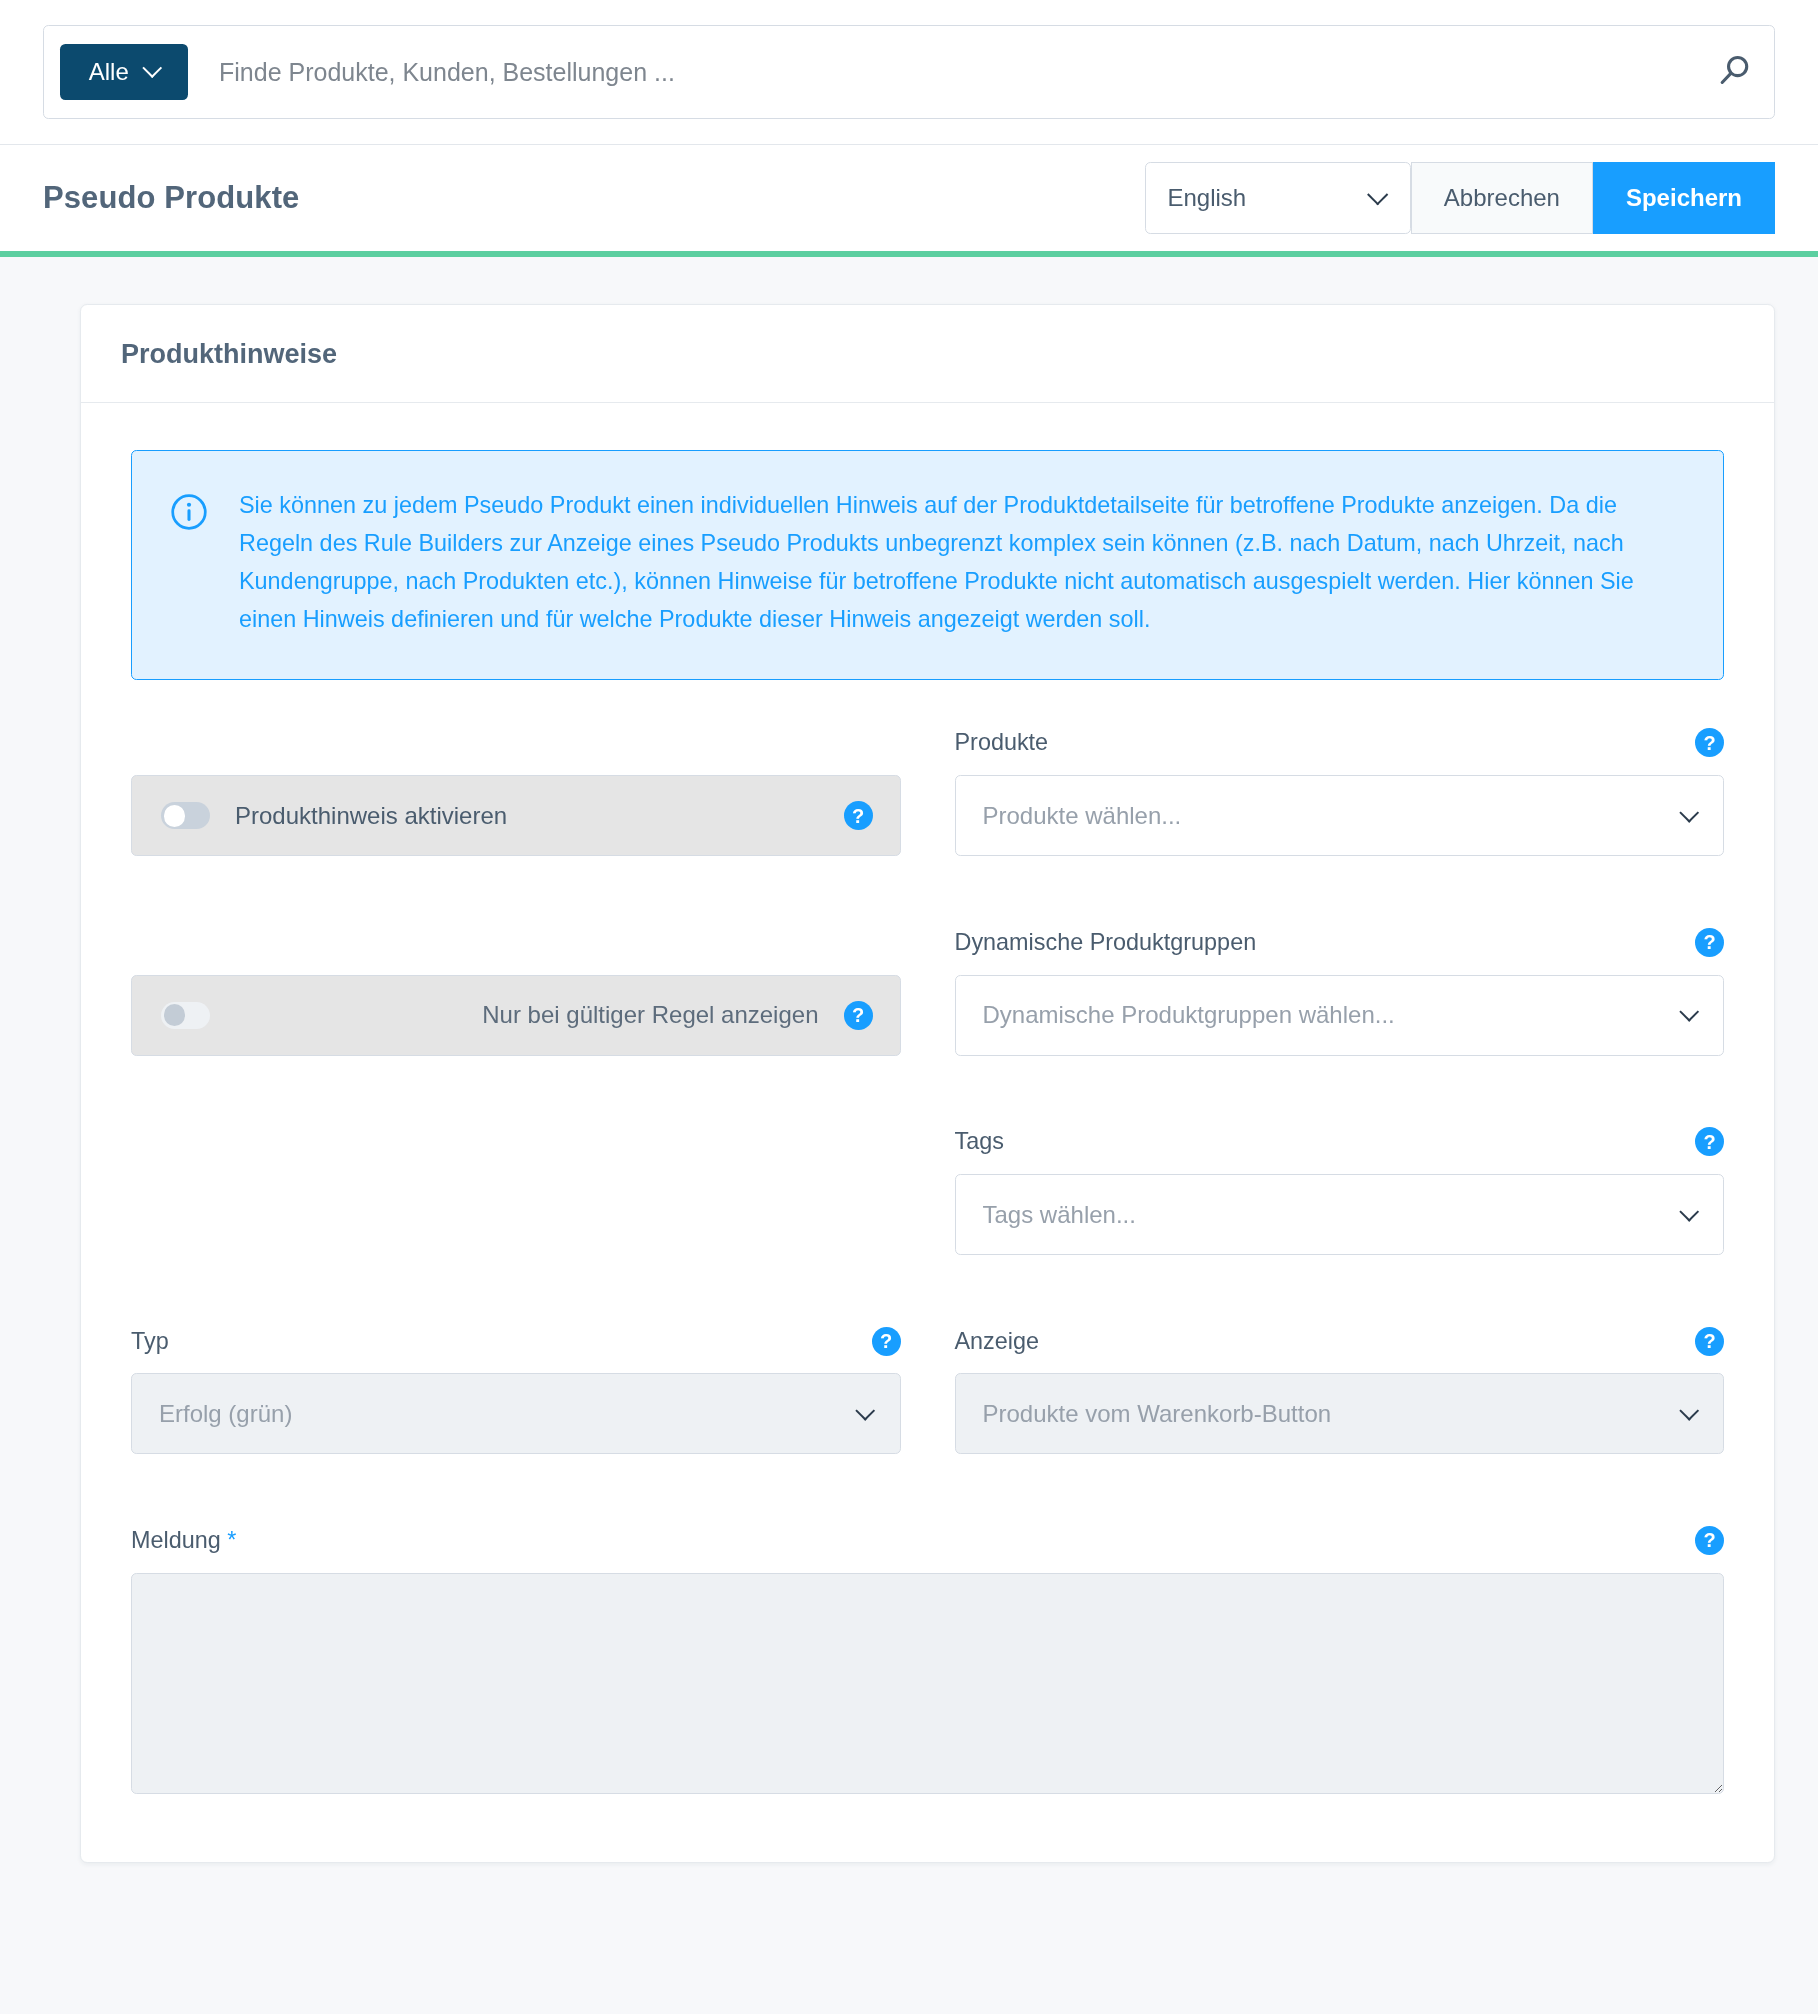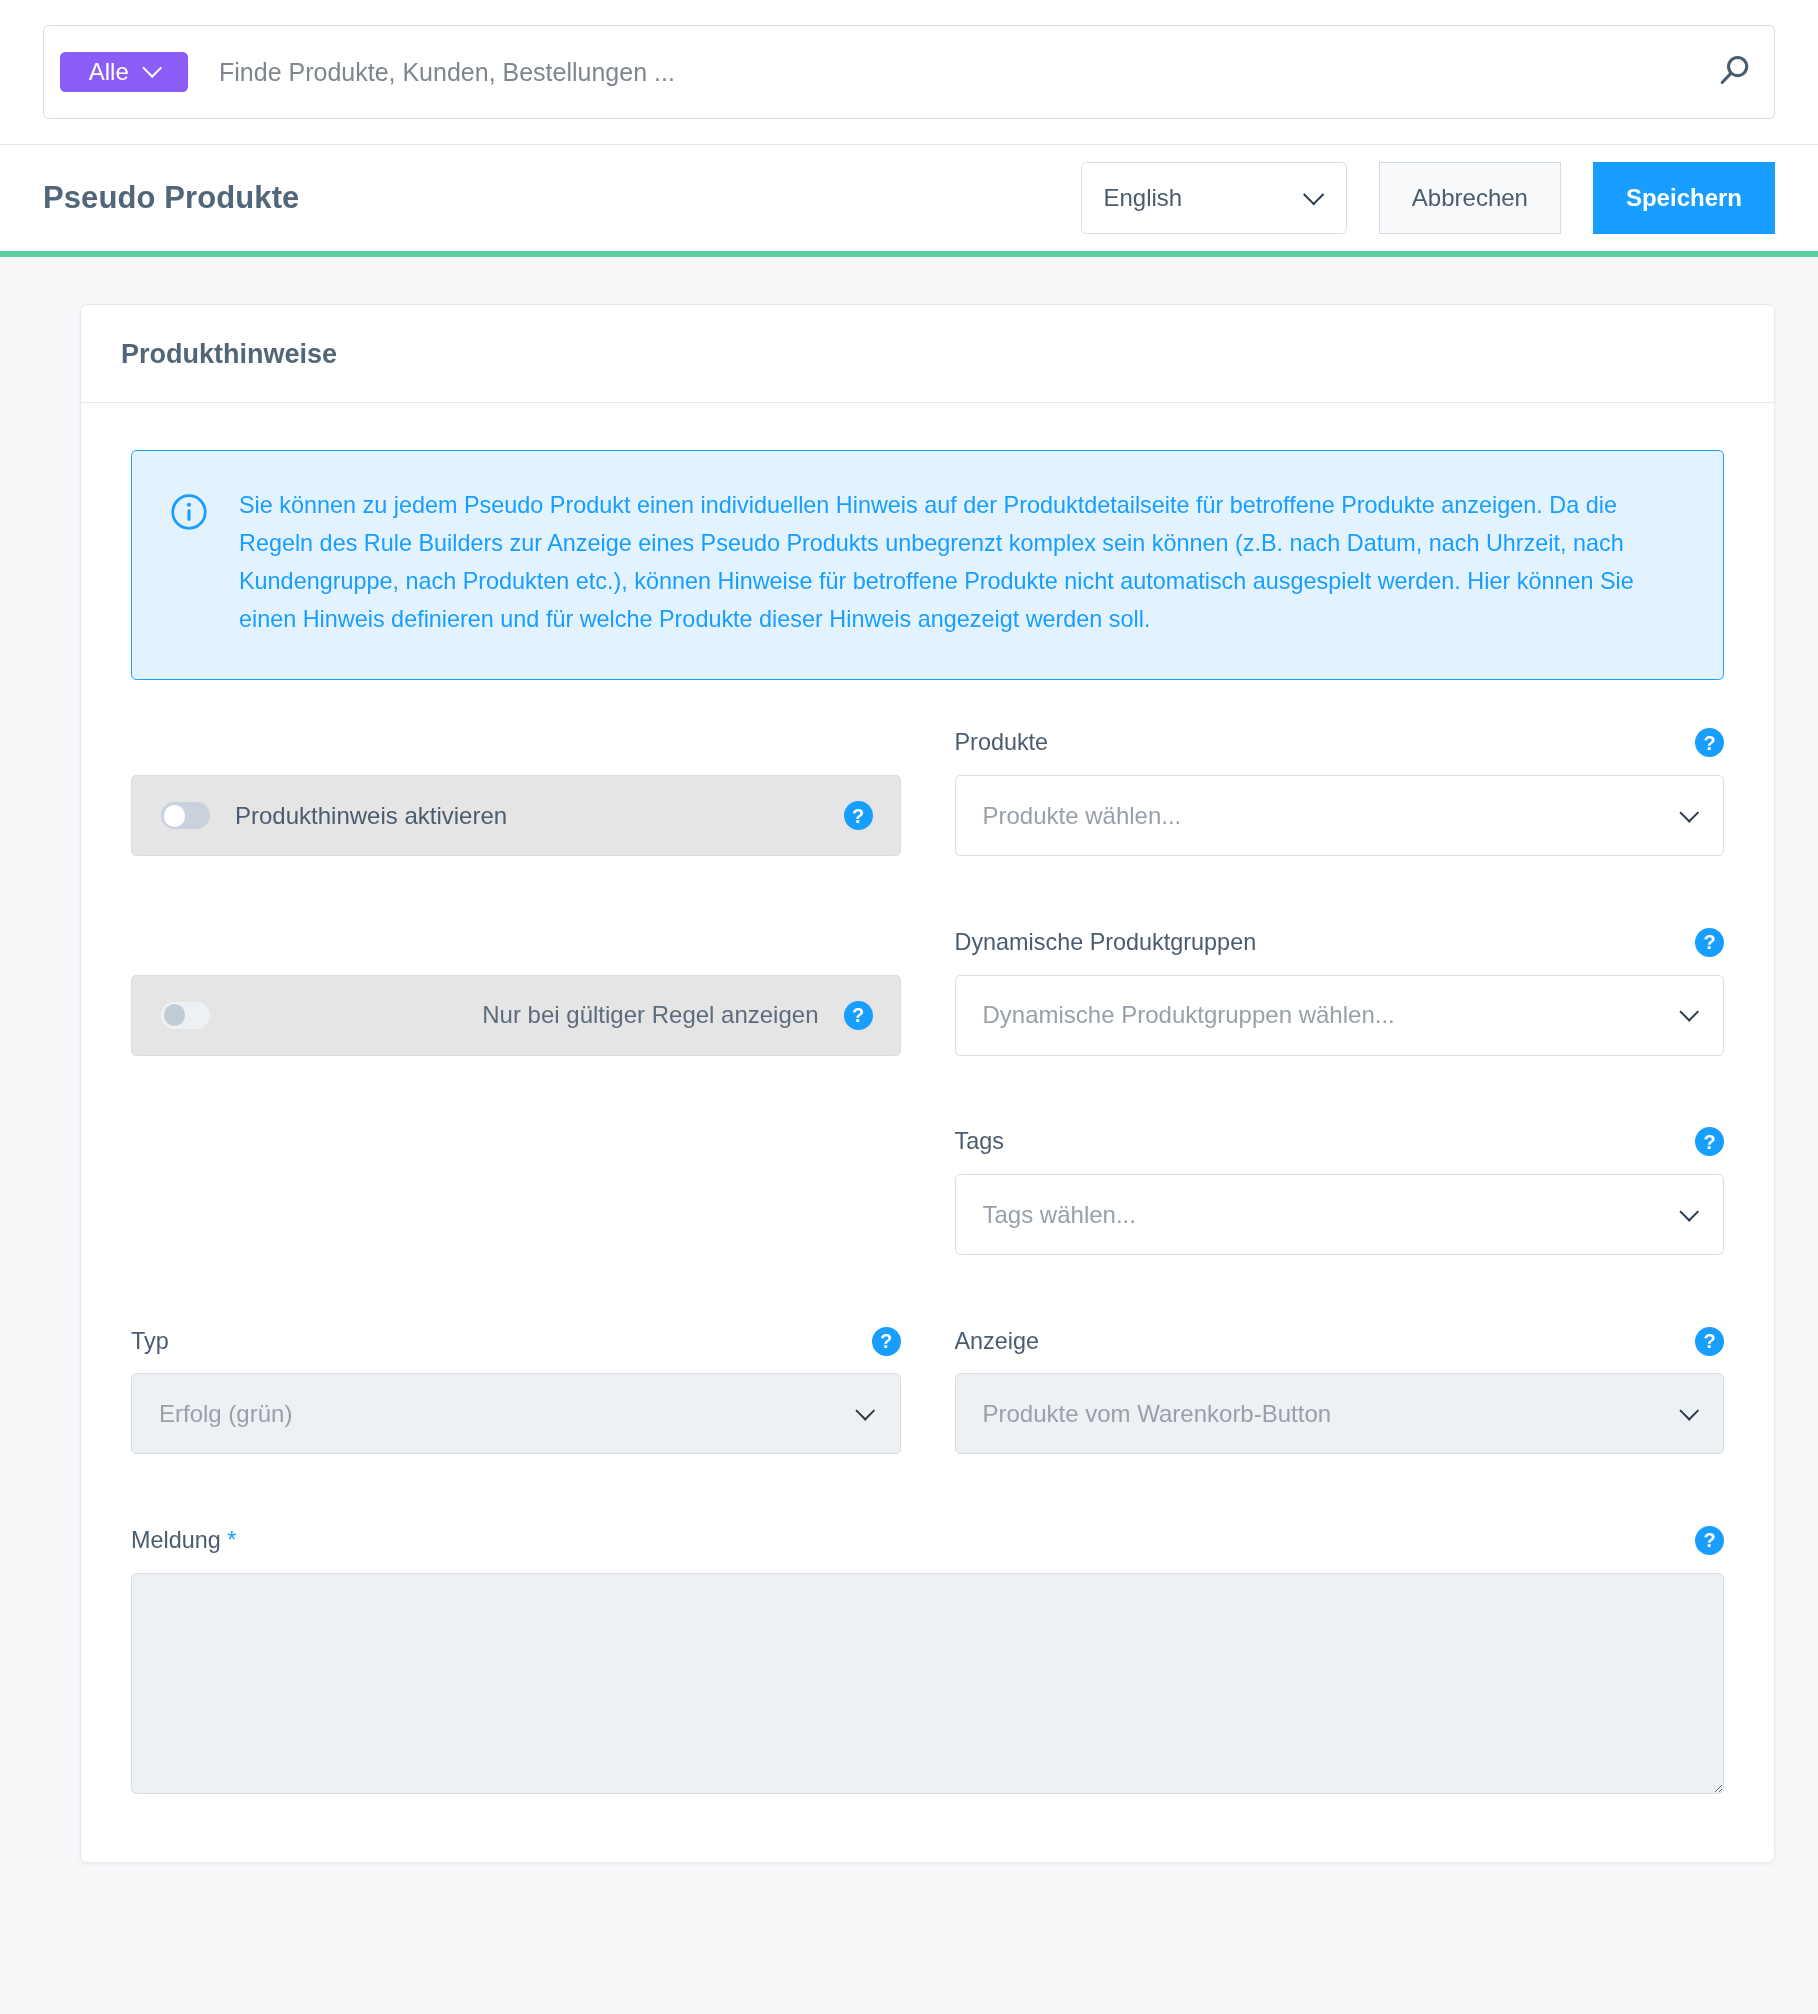--- a/index.html
+++ b/index.html
@@ -25,24 +25,24 @@
     border-radius: 5.4px;
     height: 94px;
     padding: 0 20px 0 16px;
     background: #fff;
   }
   .search-scope {
     display: flex;
     align-items: center;
     justify-content: center;
     gap: 16px;
-    background: #8b5cf6;
+    background: #0c4a6e;
     color: #ffffff;
     border-radius: 5.4px;
-    height: 40px;
+    height: 56px;
     min-width: 128px;
     padding: 0 20px;
     font-size: 24px;
   }
   .search-scope .caret {
     display: inline-block;
     width: 14.4px; height: 14.4px;
     border-right: 2.7px solid #ffffff;
     border-bottom: 2.7px solid #ffffff;
     transform: rotate(45deg) translate(-2.7px,-2.7px);
@@ -68,21 +68,21 @@
     justify-content: space-between;
     padding: 0 43px;
     height: 106px;
   }
   .page-title {
     font-size: 31px;
     font-weight: bold;
     color: #52667a;
     letter-spacing: 0.1px;
   }
-  .header-actions { display: flex; align-items: center; gap: 32px; text-align: center; }
+  .header-actions { display: flex; align-items: center; gap: 0; text-align: center; }
 
   .lang-select {
     position: relative;
     width: 266px; height: 72px;
     border: 0.9px solid #d6dce4;
     border-radius: 5.4px;
     background: #fff;
     display: flex; align-items: center;
     padding: 0 21.6px;
     font-size: 24px;

